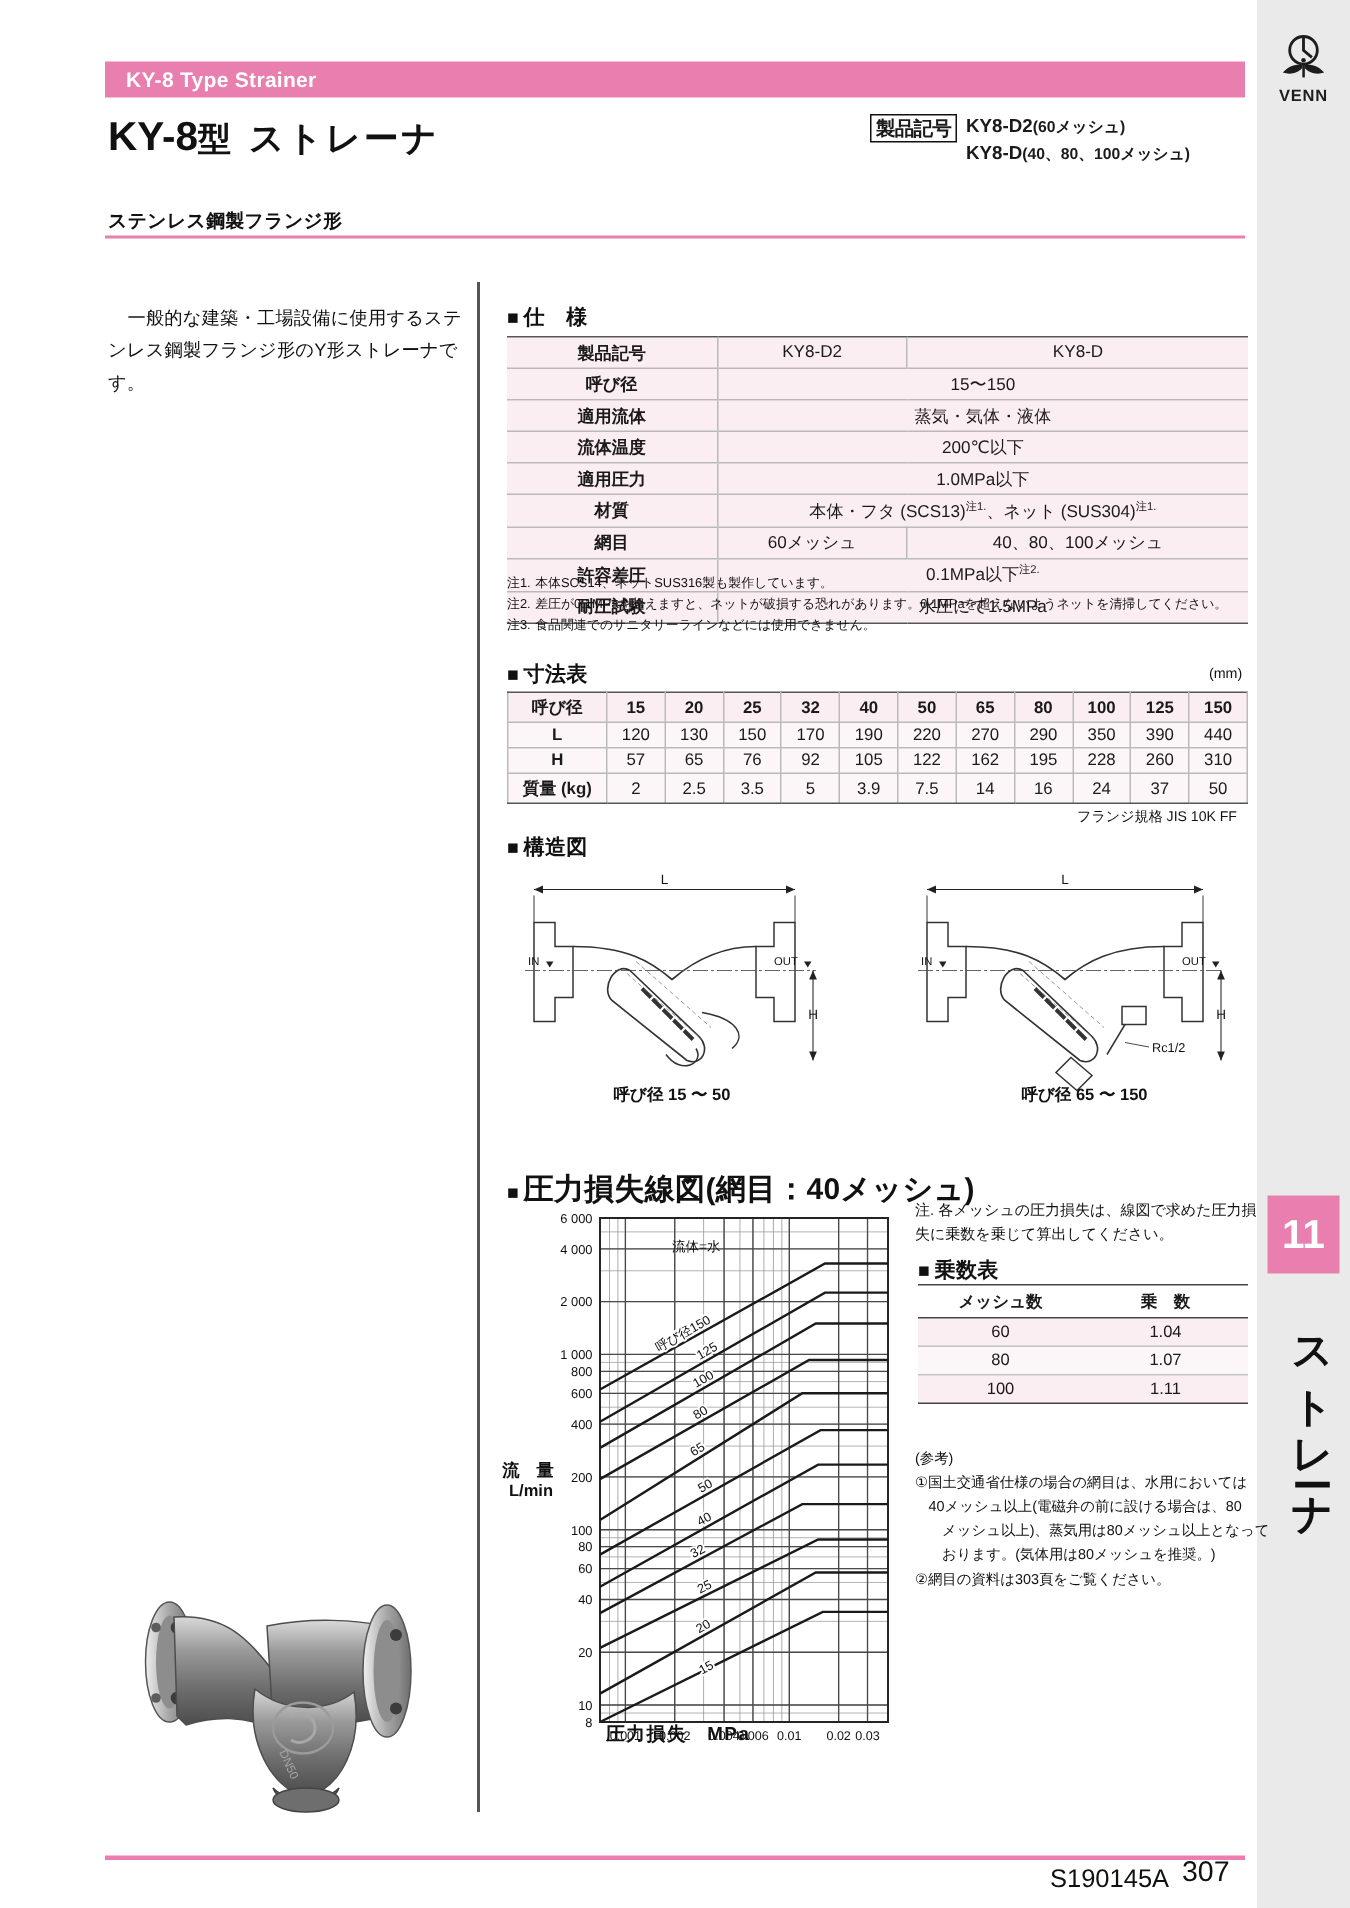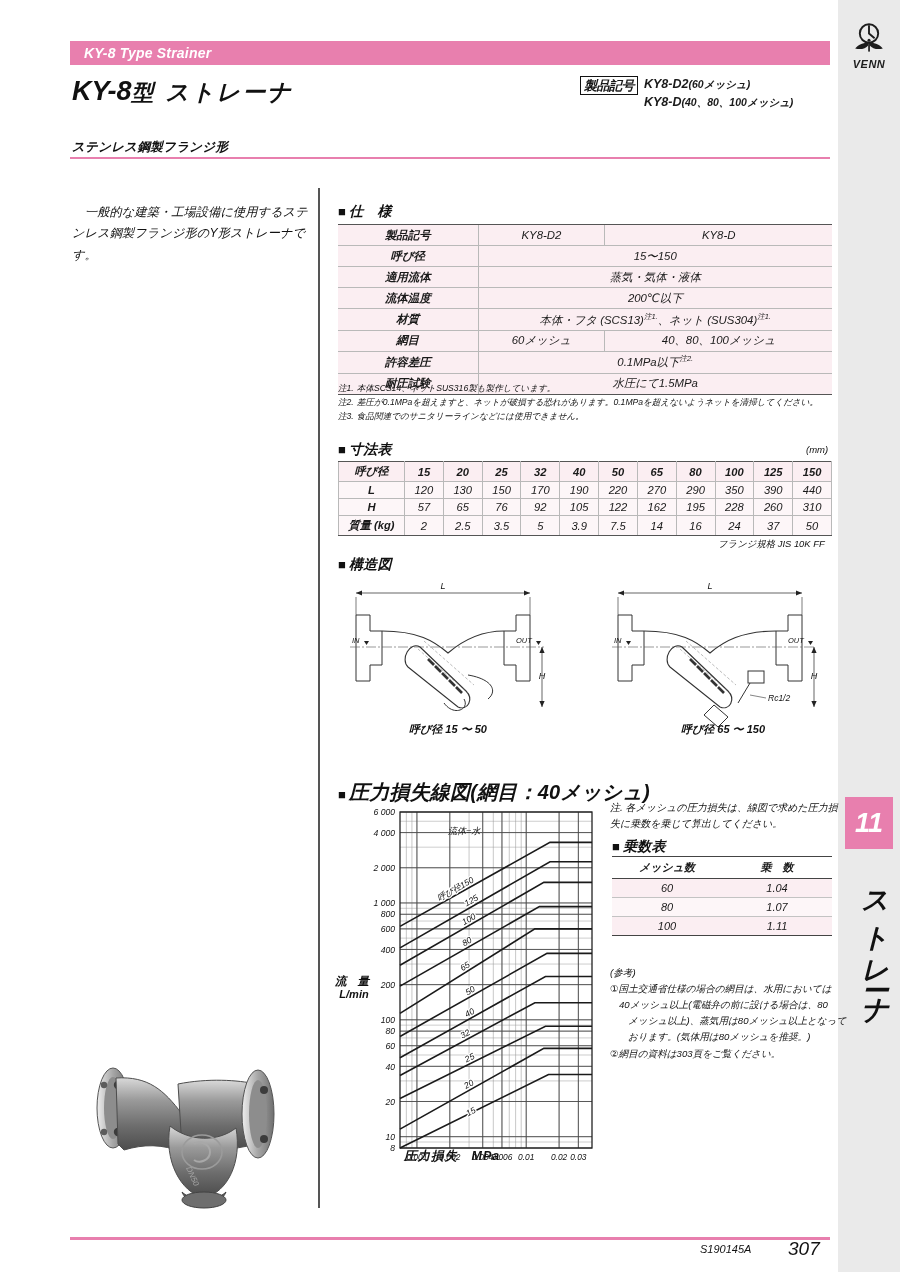--- a/index.html
+++ b/index.html
@@ -3,21 +3,21 @@
 <meta charset="utf-8">
 <style>
   * { box-sizing: border-box; }
   html, body { margin:0; padding:0; }
   body {
     width:900px; height:1272px; position:relative;
     background:#ffffff;
     font-family:"Liberation Sans","DejaVu Sans",sans-serif;
     color:#1a1a1a; overflow:hidden;
   }
-  .page { position:absolute; inset:0;font-style:italic; }
+  .page { position:absolute; inset:0; }
 
   
   .rail { position:absolute; left:838px; top:0; width:62px; height:1272px; background:#eaeaea; }
   .logo-box { position:absolute; left:838px; top:8px; width:62px; height:74px; background:#eaeaea;
               display:flex; flex-direction:column; align-items:center; justify-content:center; }
   .logo-box svg { display:block; }
   .logo-text { font-size:11px; font-weight:bold; letter-spacing:.5px; color:#1d1d1d; margin-top:1px; }
 
   .tab-num { position:absolute; left:845px; top:797px; width:48px; height:52px; background:#e87fae;
              color:#fff; font-size:27px; font-weight:bold; display:flex; align-items:center;
@@ -108,21 +108,21 @@
 
   
   .chart-wrap { position:absolute; left:340px; top:800px; width:262px; height:390px; }
   .ylab { position:absolute; left:334px; top:975px; width:40px; text-align:center;
           font-size:11.5px; font-weight:bold; line-height:1.12; color:#111; }
   .xlab { position:absolute; left:404px; top:1148px; font-size:12.5px; font-weight:bold;
           color:#111; letter-spacing:1px; }
 
   
   .foot-rule { position:absolute; left:70px; top:1237px; width:760px; height:2.5px; background:#e87fae; }
-  .foot-code { position:absolute; left:700px; top:1243px; font-size:11px; color:#111; }
+  .foot-code { position:absolute; left:700px; top:1243px; font-size:17px; color:#111; }
   .foot-page { position:absolute; left:788px; top:1238px; font-size:19px; color:#111; }
 </style>
 </head>
 <body>
 
 <div class="page">
 
   <div class="rail"></div>
   <div class="logo-box">
     <svg width="34" height="36" viewBox="0 0 34 36" aria-hidden="true">
@@ -216,20 +216,24 @@
           <td class="lab">呼び径</td>
           <td class="shade sep" colspan="2">15〜150</td>
         </tr>
         <tr>
           <td class="lab">適用流体</td>
           <td class="shade sep" colspan="2">蒸気・気体・液体</td>
         </tr>
         <tr>
           <td class="lab">流体温度</td>
           <td class="shade sep" colspan="2">200℃以下</td>
+        </tr>
+        <tr>
+          <td class="lab">適用圧力</td>
+          <td class="shade sep" colspan="2">1.0MPa以下</td>
         </tr>
         <tr>
           <td class="lab">材質</td>
           <td class="shade sep" colspan="2">本体・フタ (SCS13)<span class="sup">注1.</span>、ネット (SUS304)<span class="sup">注1.</span></td>
         </tr>
         <tr>
           <td class="lab">網目</td>
           <td class="shade sep">60メッシュ</td>
           <td class="shade sep">40、80、100メッシュ</td>
         </tr>

